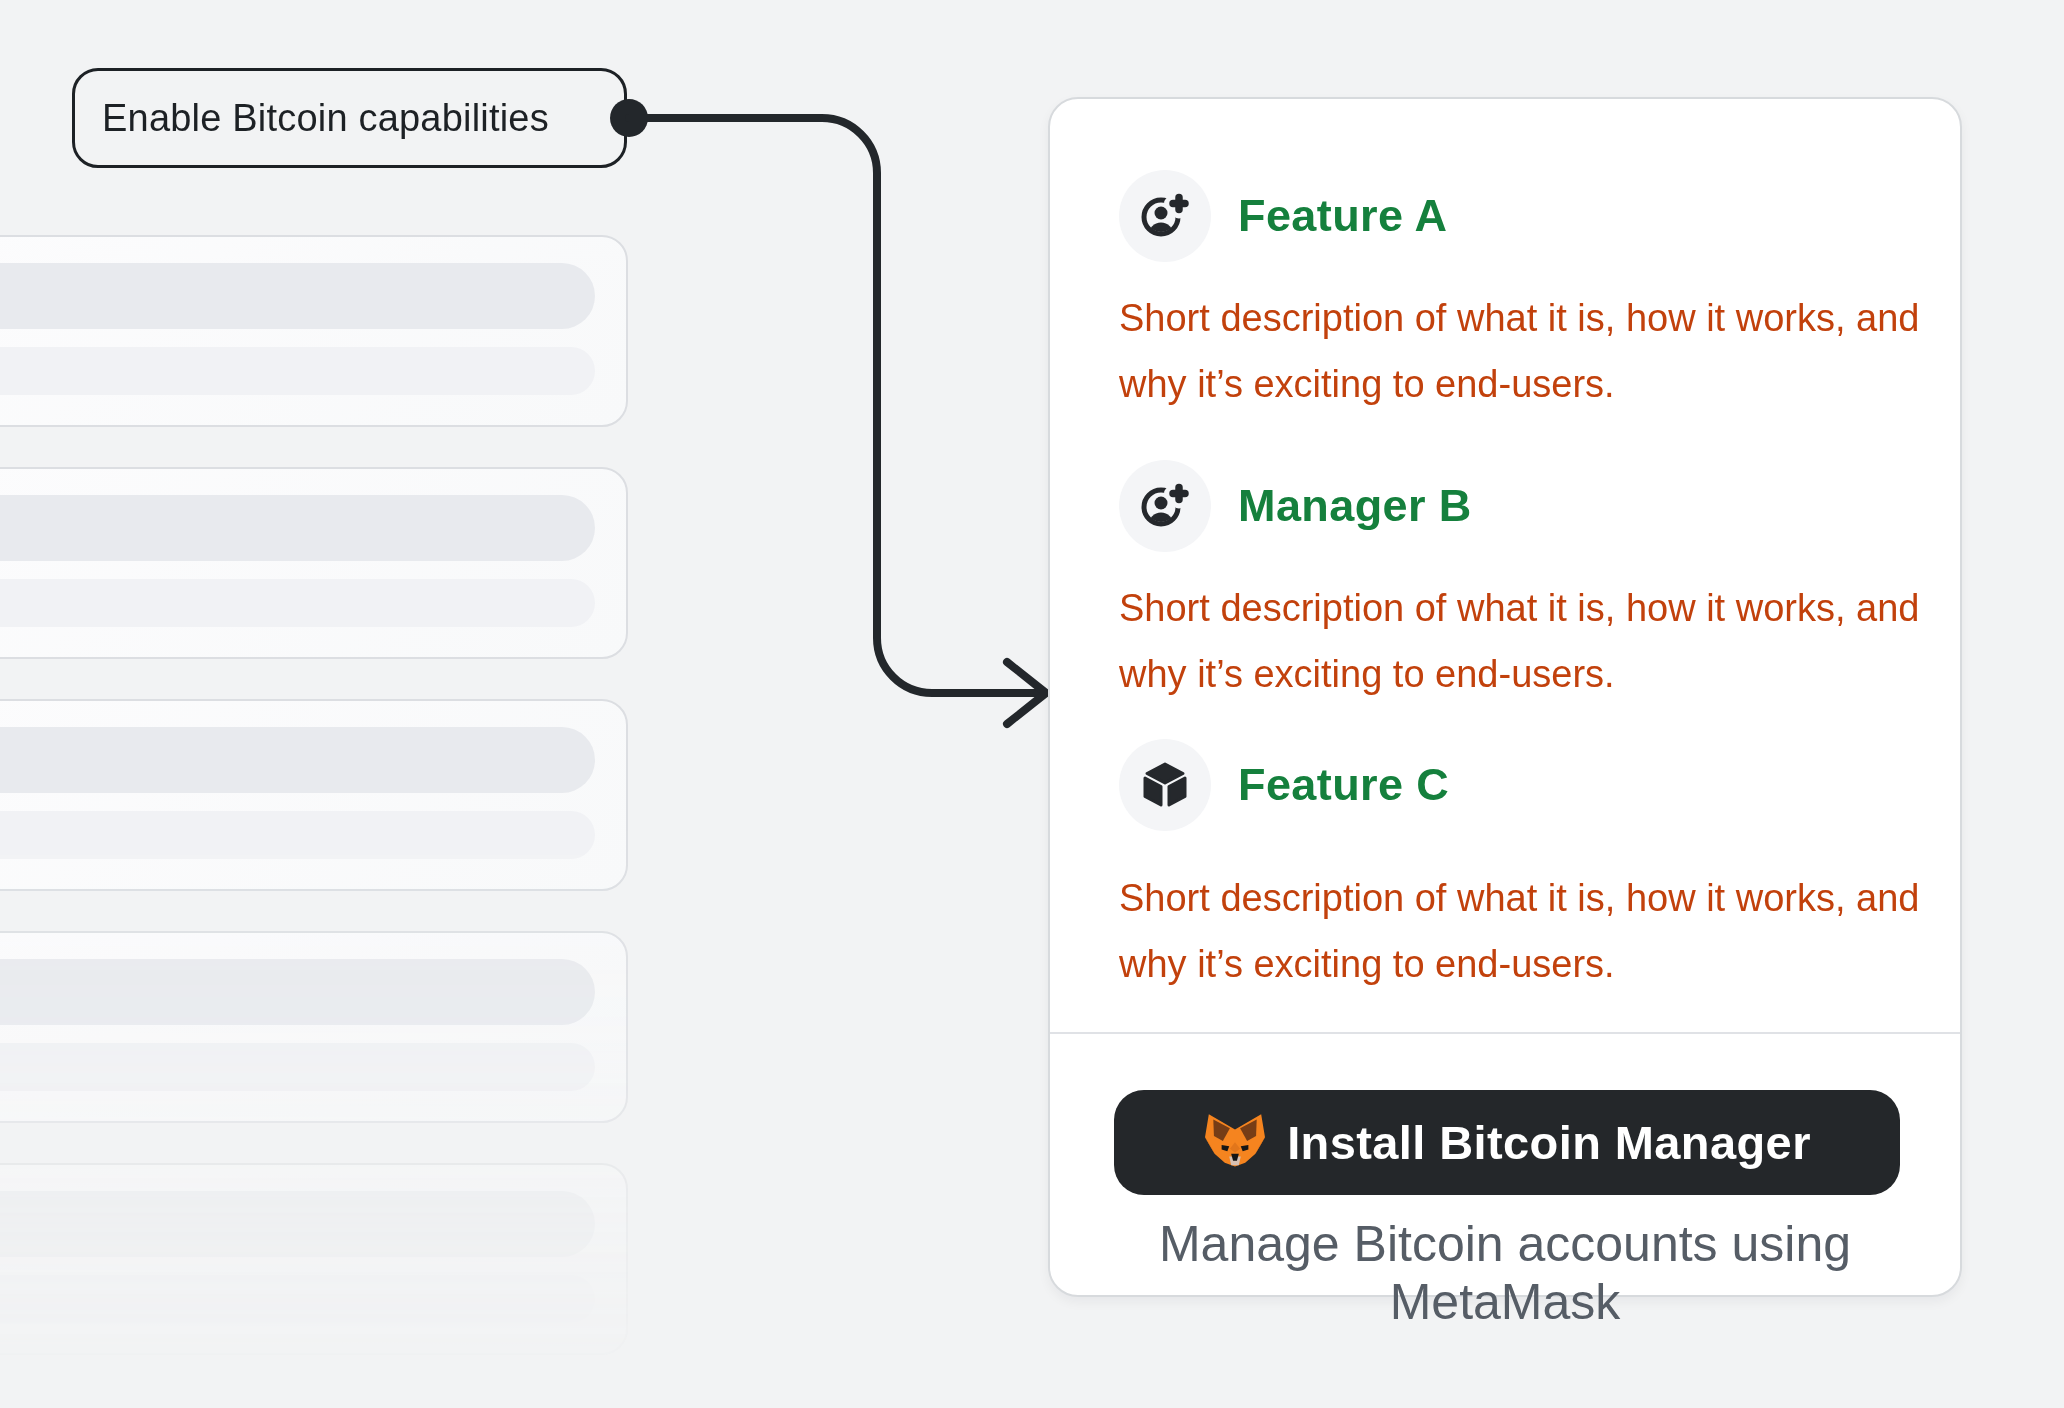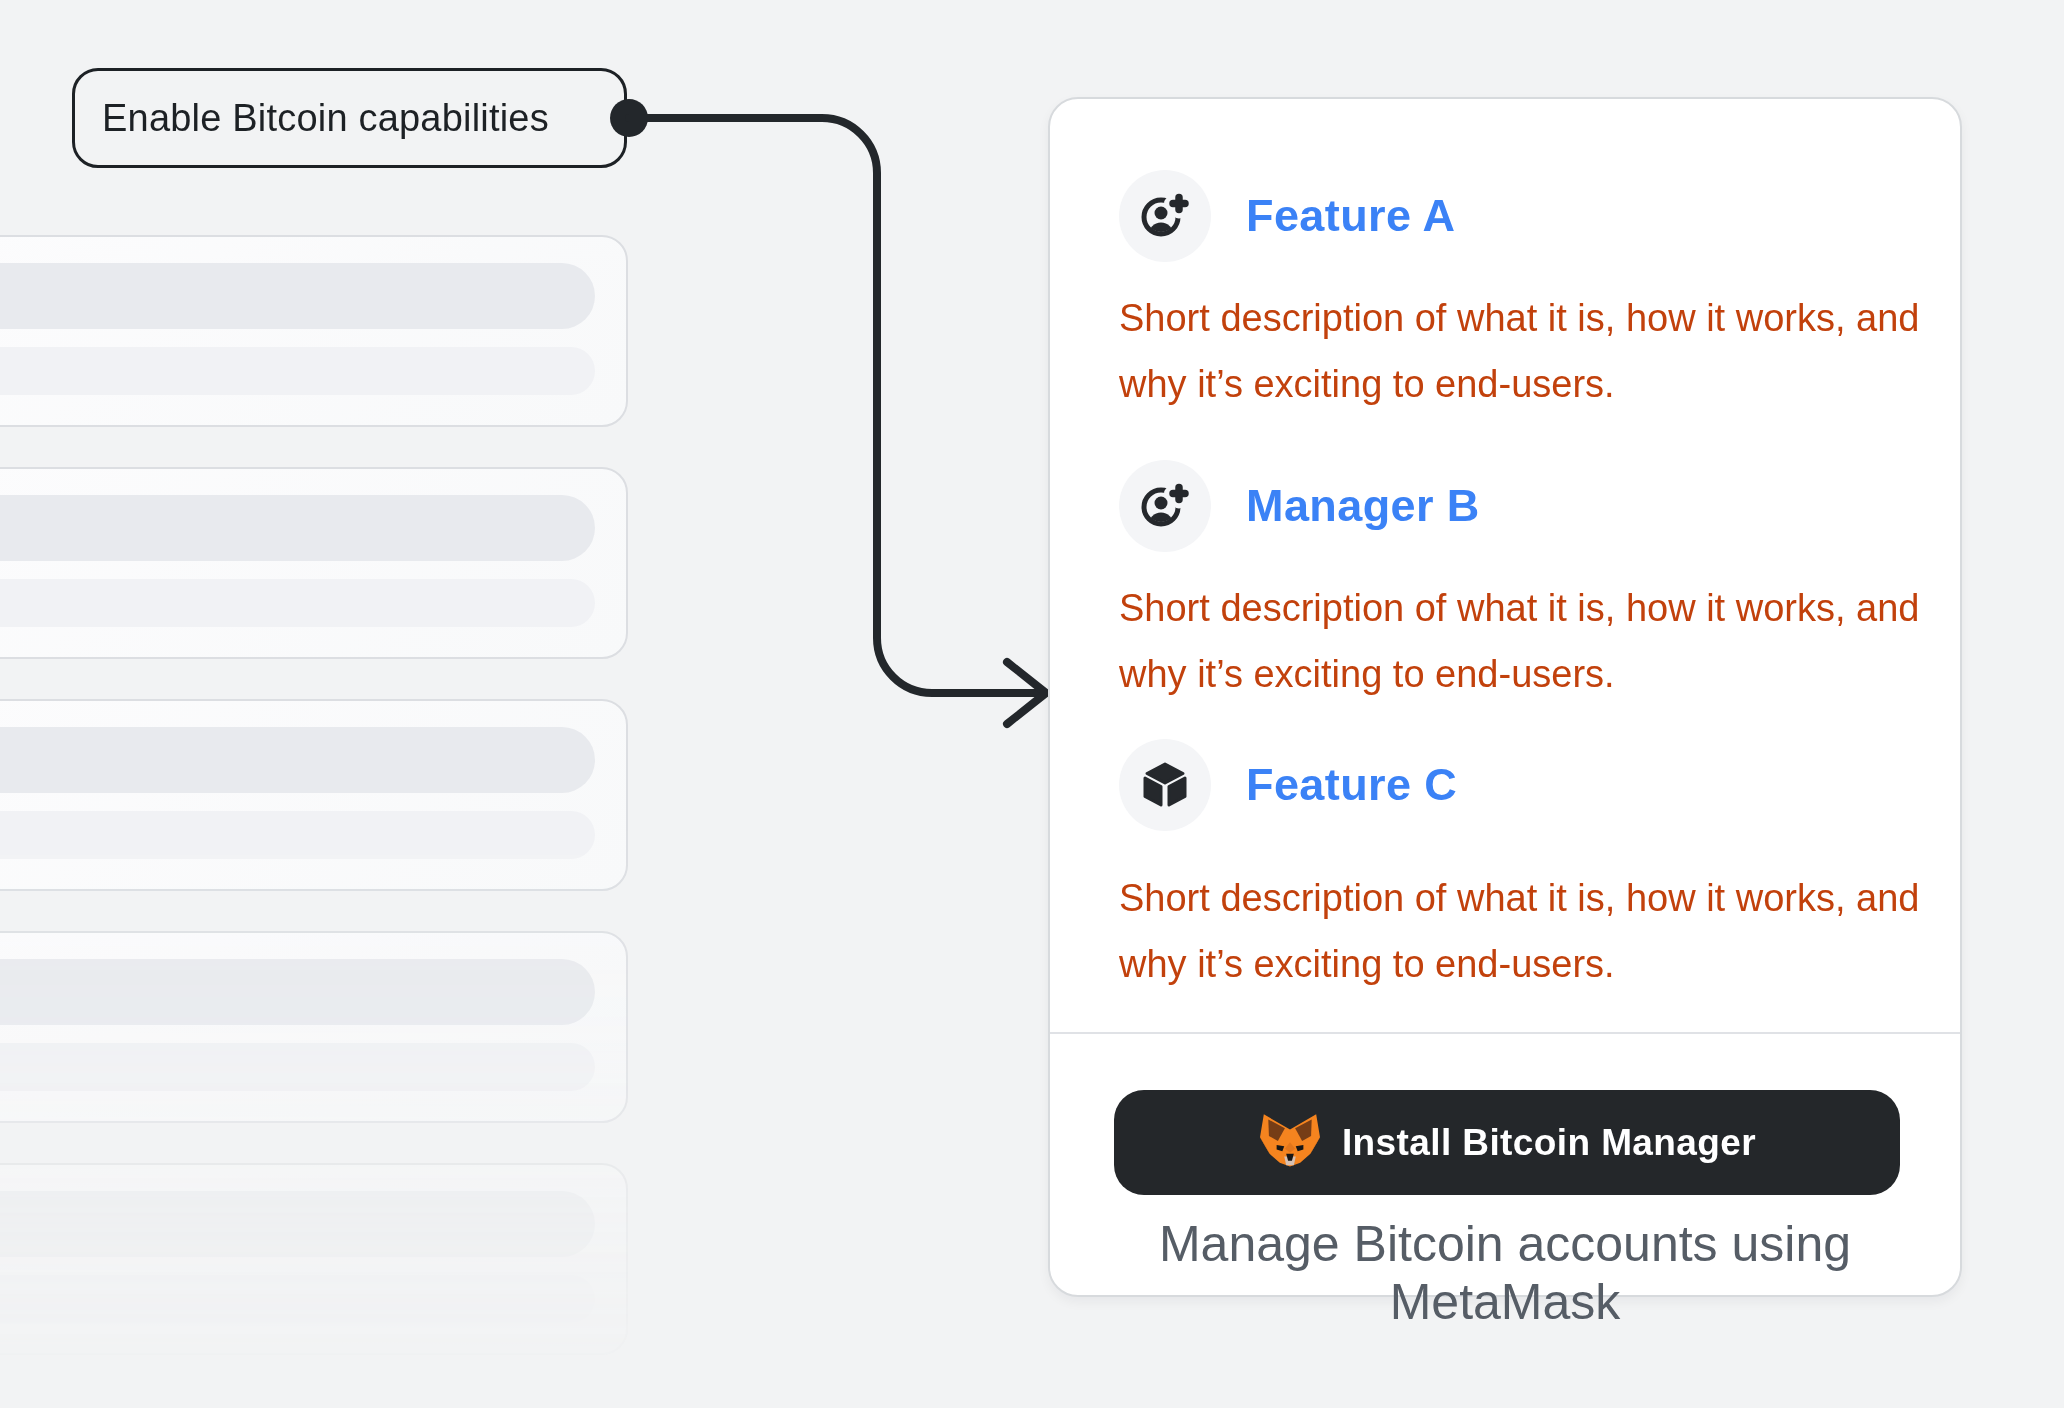--- a/index.html
+++ b/index.html
@@ -103,24 +103,24 @@
     width: 92px;
     height: 92px;
     border-radius: 50%;
     background: #f4f5f7;
     display: flex;
     align-items: center;
     justify-content: center;
     flex: none;
   }
   .feature-title {
-    margin: 8px;
+    margin: 0;
     font-size: 45px;
     font-weight: 700;
-    color: #3b82f6;
+    color: #15803d;
     letter-spacing: .4px;
   }
   .feature-desc {
     position: absolute;
     left: 69px;
     width: 810px;
     margin: 0;
     font-size: 38px;
     line-height: 66px;
     color: #c2410c;
@@ -146,21 +146,21 @@
     height: 105px;
     border: none;
     border-radius: 30px;
     background: #24272a;
     color: #ffffff;
     display: flex;
     align-items: center;
     justify-content: center;
     gap: 20px;
     font-family: inherit;
-    font-size: 37px;
+    font-size: 47px;
     font-weight: 700;
     letter-spacing: .4px;
     cursor: pointer;
   }
   .fox-wrap { display: flex; align-items: center; }
 
   .caption {
     position: absolute;
     left: 0;
     top: 1116px;

